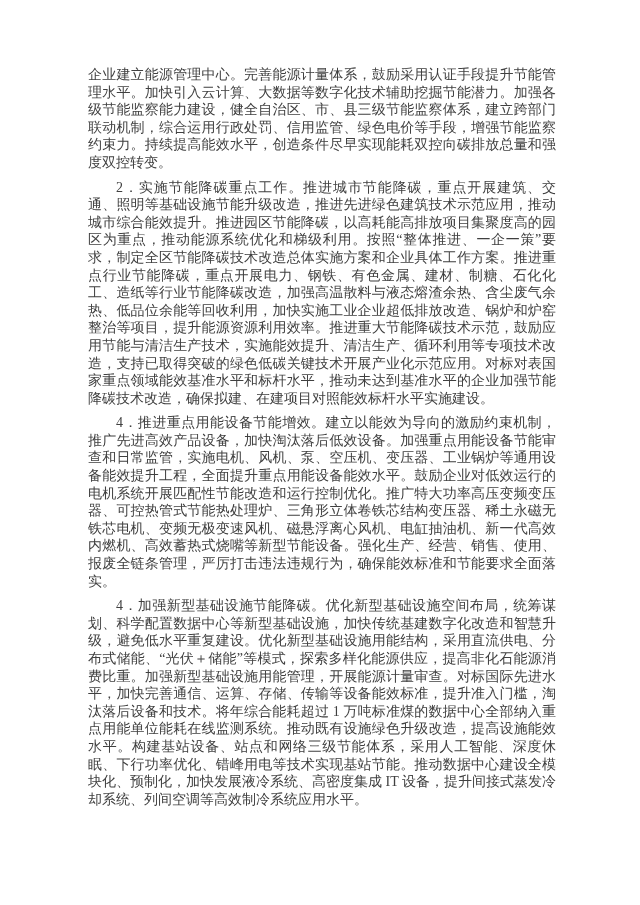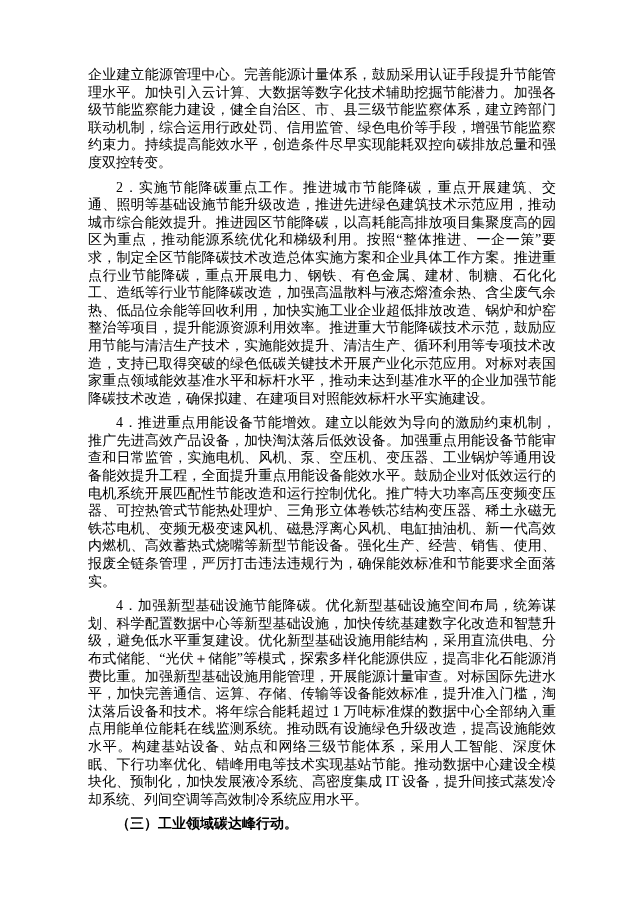--- a/index.html
+++ b/index.html
@@ -17,21 +17,21 @@
     box-sizing: border-box;
     width: 640px;
     height: 905px;
     padding: 66px 84px 0 88px;
     background: #ffffff;
   }
   .para {
     margin: 0 0 7px 0;
     font-size: 14px;
     line-height: 17.6px;
-    color: #000000;
+    color: #404040;
     text-align: justify;
     letter-spacing: 0;
     word-break: break-all;
   }
   .para.indent {
     text-indent: 2em;
   }
   .para.bold {
     font-weight: bold;
   }
@@ -40,14 +40,13 @@
   }
 </style>
 </head>
 <body>
 
 <div class="page">
   <p class="para">企业建立能源管理中心。完善能源计量体系，鼓励采用认证手段提升节能管理水平。加快引入云计算、大数据等数字化技术辅助挖掘节能潜力。加强各级节能监察能力建设，健全自治区、市、县三级节能监察体系，建立跨部门联动机制，综合运用行政处罚、信用监管、绿色电价等手段，增强节能监察约束力。持续提高能效水平，创造条件尽早实现能耗双控向碳排放总量和强度双控转变。</p>
   <p class="para indent">2．实施节能降碳重点工作。推进城市节能降碳，重点开展建筑、交通、照明等基础设施节能升级改造，推进先进绿色建筑技术示范应用，推动城市综合能效提升。推进园区节能降碳，以高耗能高排放项目集聚度高的园区为重点，推动能源系统优化和梯级利用。按照“整体推进、一企一策”要求，制定全区节能降碳技术改造总体实施方案和企业具体工作方案。推进重点行业节能降碳，重点开展电力、钢铁、有色金属、建材、制糖、石化化工、造纸等行业节能降碳改造，加强高温散料与液态熔渣余热、含尘废气余热、低品位余能等回收利用，加快实施工业企业超低排放改造、锅炉和炉窑整治等项目，提升能源资源利用效率。推进重大节能降碳技术示范，鼓励应用节能与清洁生产技术，实施能效提升、清洁生产、循环利用等专项技术改造，支持已取得突破的绿色低碳关键技术开展产业化示范应用。对标对表国家重点领域能效基准水平和标杆水平，推动未达到基准水平的企业加强节能降碳技术改造，确保拟建、在建项目对照能效标杆水平实施建设。</p>
   <p class="para indent">4．推进重点用能设备节能增效。建立以能效为导向的激励约束机制，推广先进高效产品设备，加快淘汰落后低效设备。加强重点用能设备节能审查和日常监管，实施电机、风机、泵、空压机、变压器、工业锅炉等通用设备能效提升工程，全面提升重点用能设备能效水平。鼓励企业对低效运行的电机系统开展匹配性节能改造和运行控制优化。推广特大功率高压变频变压器、可控热管式节能热处理炉、三角形立体卷铁芯结构变压器、稀土永磁无铁芯电机、变频无极变速风机、磁悬浮离心风机、电缸抽油机、新一代高效内燃机、高效蓄热式烧嘴等新型节能设备。强化生产、经营、销售、使用、报废全链条管理，严厉打击违法违规行为，确保能效标准和节能要求全面落实。</p>
   <p class="para indent">4．加强新型基础设施节能降碳。优化新型基础设施空间布局，统筹谋划、科学配置数据中心等新型基础设施，加快传统基建数字化改造和智慧升级，避免低水平重复建设。优化新型基础设施用能结构，采用直流供电、分布式储能、“光伏＋储能”等模式，探索多样化能源供应，提高非化石能源消费比重。加强新型基础设施用能管理，开展能源计量审查。对标国际先进水平，加快完善通信、运算、存储、传输等设备能效标准，提升准入门槛，淘汰落后设备和技术。将年综合能耗超过 1 万吨标准煤的数据中心全部纳入重点用能单位能耗在线监测系统。推动既有设施绿色升级改造，提高设施能效水平。构建基站设备、站点和网络三级节能体系，采用人工智能、深度休眠、下行功率优化、错峰用电等技术实现基站节能。推动数据中心建设全模块化、预制化，加快发展液冷系统、高密度集成 IT 设备，提升间接式蒸发冷却系统、列间空调等高效制冷系统应用水平。</p>
-  <p class="para indent bold">（三）工业领域碳达峰行动。</p>
 </div>
 
 </body></html>

